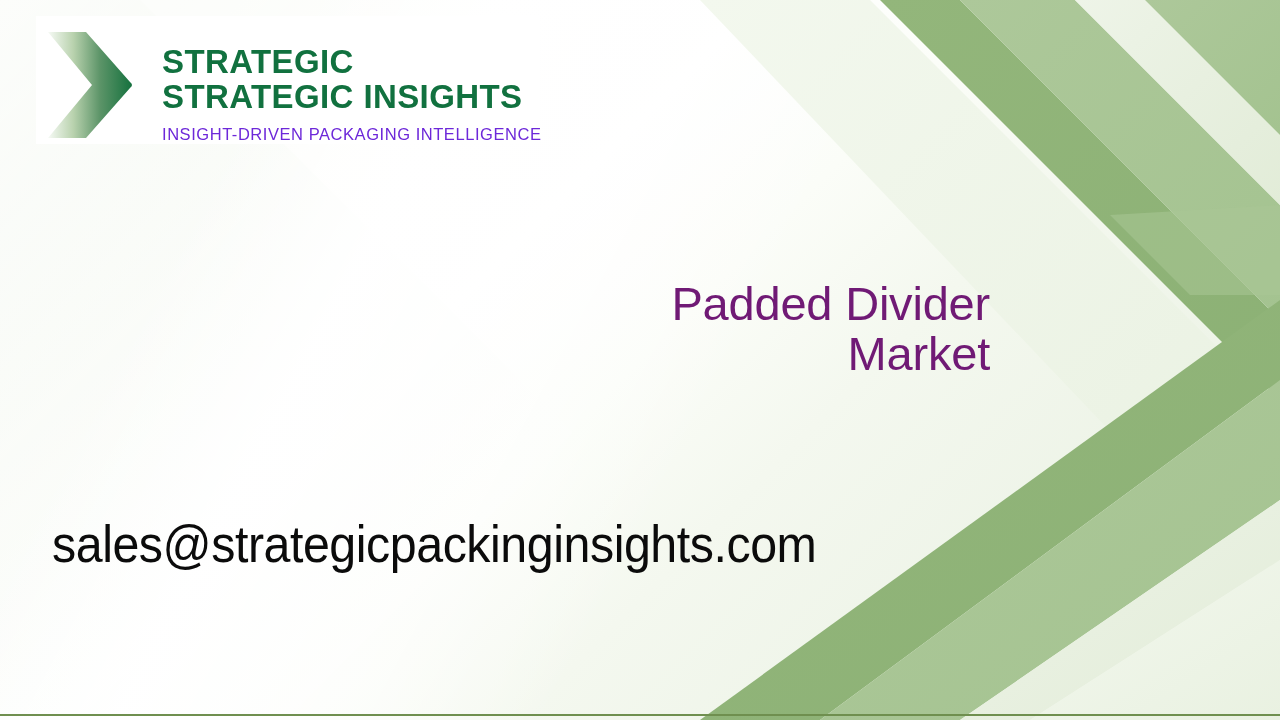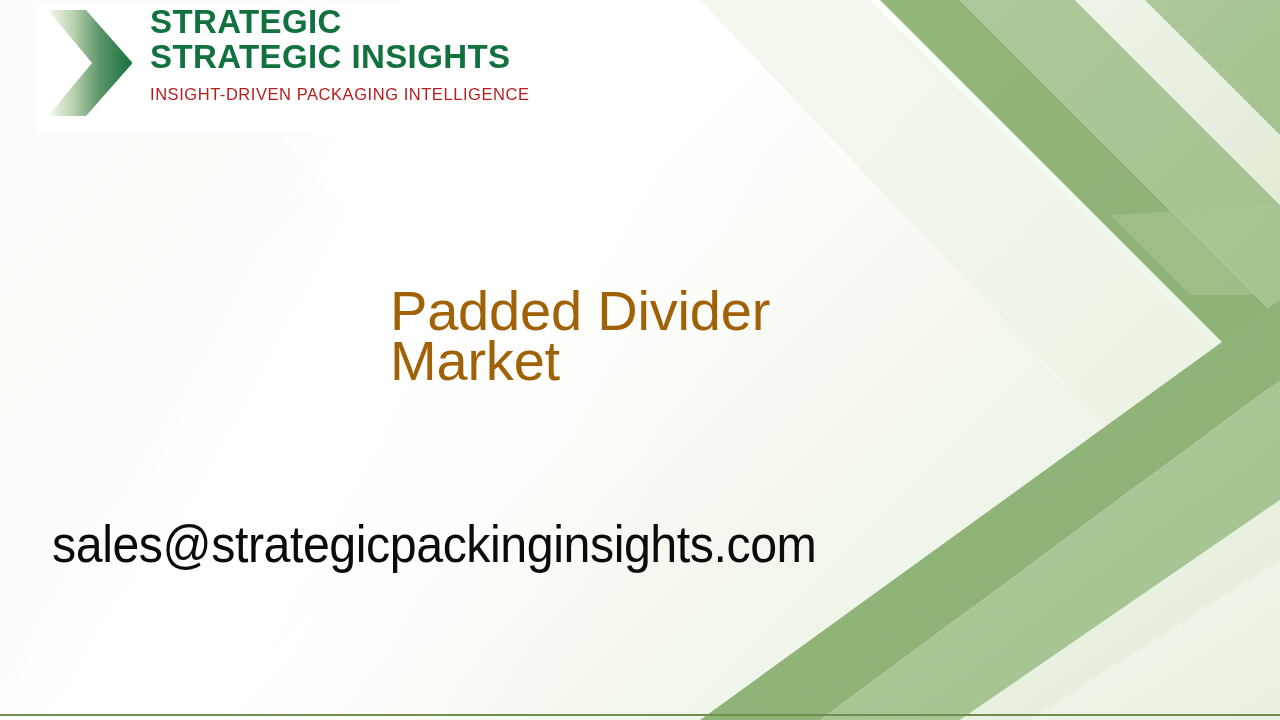--- a/index.html
+++ b/index.html
@@ -80,26 +80,27 @@
     position: absolute;
     inset: 0;
     overflow: hidden;
     pointer-events: none;
   }
 
   
   .logo-box {
     position: absolute;
     left: 36px;
-    top: 4px;
+    top: 16px;
     width: 504px;
     height: 128px;
     background: #ffffff;
     display: flex;
-    align-items: flex-start;
+    align-items: flex-end;
+    gap: 12px;
   }
   .logo-mark {
     width: 96px;
     height: 118px;
     margin-left: 4px;
     flex: 0 0 auto;
   }
   .logo-text {
     margin-left: 14px;
     display: flex;
@@ -114,36 +115,36 @@
     letter-spacing: 0.4px;
     color: #11713f;
     white-space: nowrap;
   }
   .logo-tagline {
     margin-top: 11px;
     font-family: "Liberation Sans", sans-serif;
     font-weight: 400;
     font-size: 16.5px;
     letter-spacing: 0.55px;
-    color: #b91c1c;
+    color: #6d28d9;
     white-space: nowrap;
   }
 
   
   .title {
     position: absolute;
     left: 390px;
     top: 248px;
     width: 600px;
-    text-align: left;
+    text-align: right;
     font-family: "Liberation Sans", sans-serif;
     font-weight: 400;
-    font-size: 56px;
+    font-size: 47px;
     line-height: 50px;
-    color: #a16207;
+    color: #701a75;
     letter-spacing: -0.2px;
   }
   .title-line { display: block; }
 
   
   .email {
     position: absolute;
     left: 52px;
     top: 513px;
     font-family: "Liberation Sans Narrow", "Liberation Sans", sans-serif;

